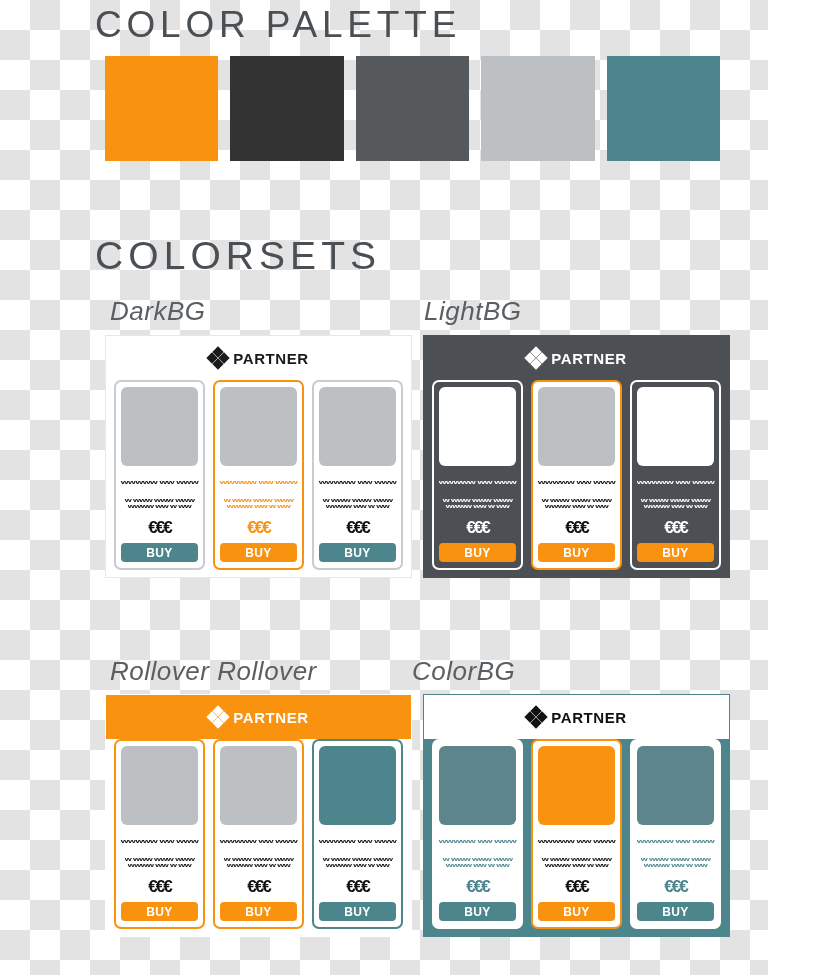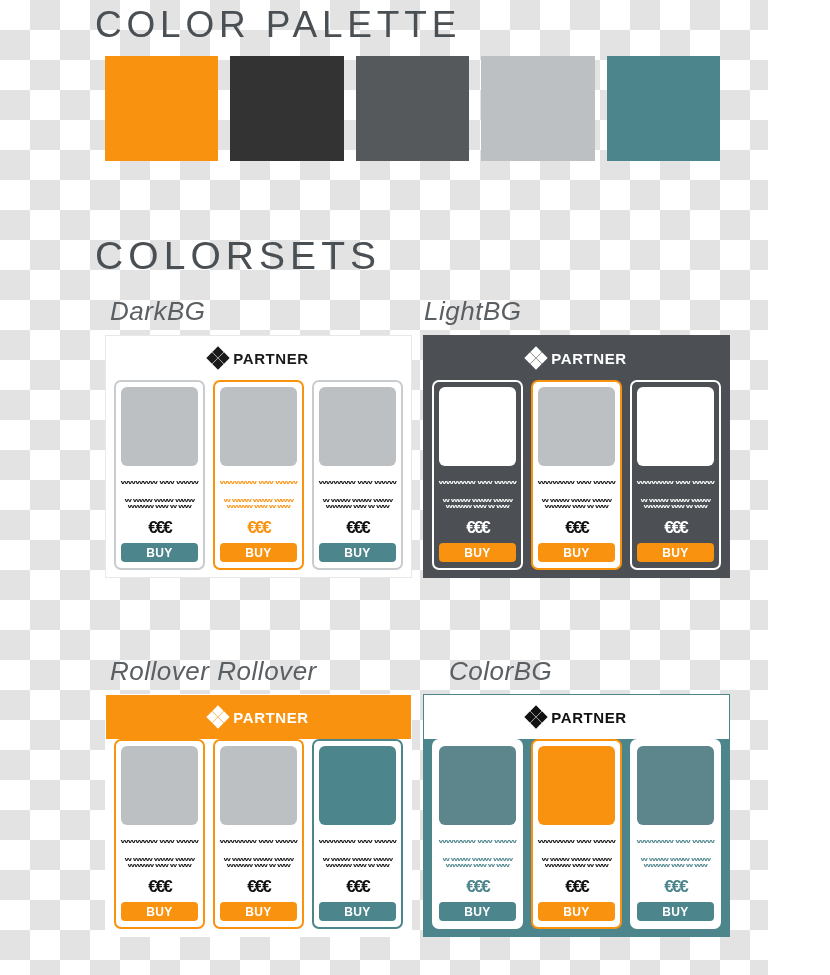--- a/index.html
+++ b/index.html
@@ -323,21 +323,21 @@
             <div class="card-line1" style="color: rgb(17, 17, 17);">wwwww ww www</div>
             <div class="card-line2" style="color: rgb(17, 17, 17);">
               <div>w www www www</div>
               <div>wwww ww w ww</div>
             </div>
             <div class="card-price" style="color: rgb(17, 17, 17);">€€€</div>
             <div class="card-buy" style="background: rgb(77, 133, 140); color: rgb(255, 255, 255);">BUY</div>
           </div>
         </div>
       </div>
-      <div class="set-label" style="left: 449px; top: 656px;">ColorBG</div>
+      <div class="set-label" style="left: 412px; top: 656px;">ColorBG</div>
       <div class="panel" style="left: 423px; top: 694px; background: rgb(77, 133, 140); border: 1px solid rgb(77, 133, 140);">
         <div class="panel-header" style="background: rgb(255, 255, 255);">
           <div class="logo" style="color: rgb(17, 17, 17);">
             <span class="logo-mark">
               <i class="d-top"></i>
               <i class="d-left"></i>
               <i class="d-right"></i>
               <i class="d-bot"></i>
             </span>
             <span class="logo-text" style="color: rgb(17, 17, 17);">PARTNER</span>

